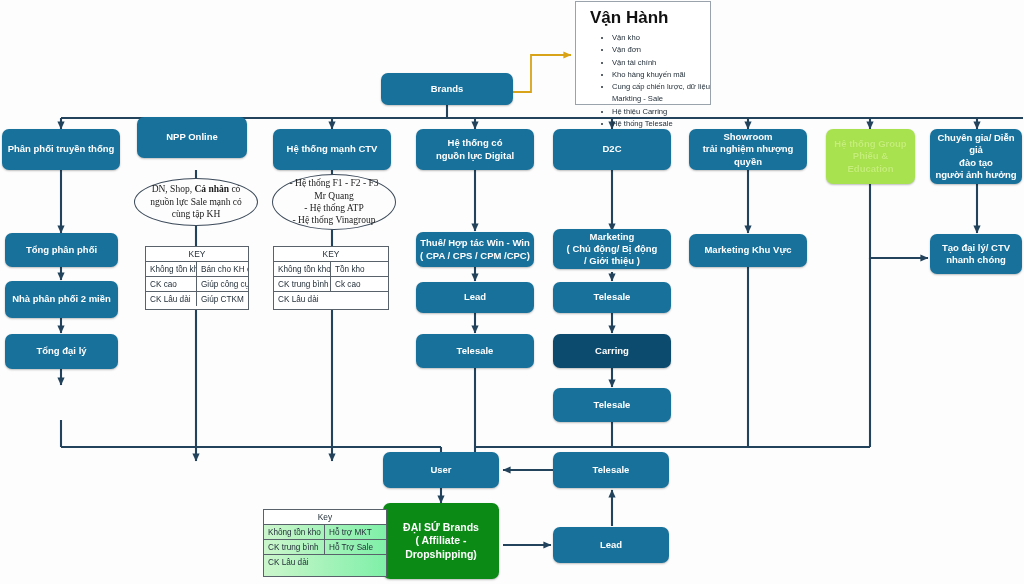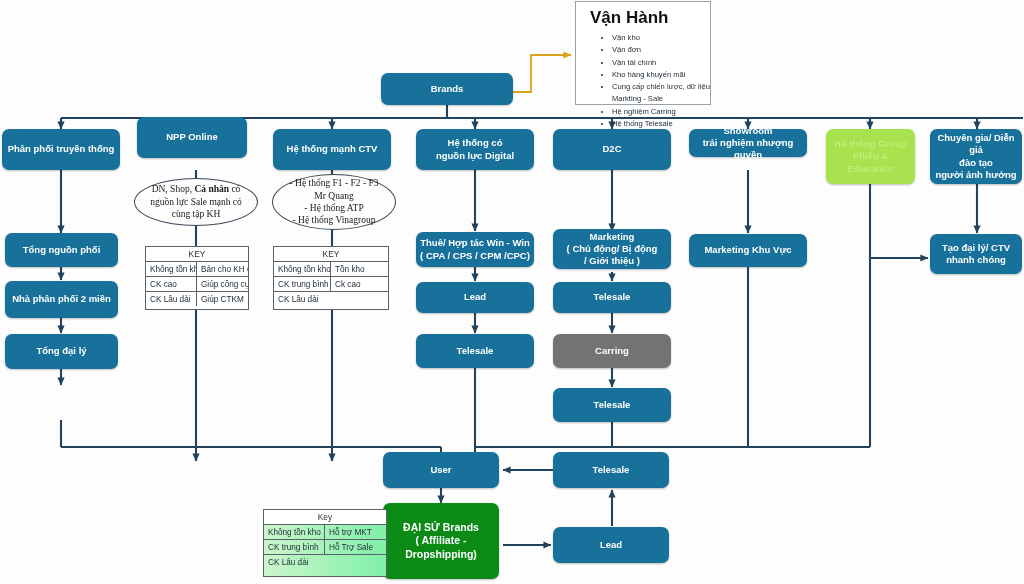--- a/index.html
+++ b/index.html
@@ -169,34 +169,34 @@
   </svg>
 
   <div class="panel" style="left:575px;top:1px;width:136px;height:104px;">
     <h2>Vận Hành</h2>
     <ul>
       <li>Vận kho</li>
       <li>Vận đơn</li>
       <li>Vận tài chính</li>
       <li>Kho hàng khuyến mãi</li>
       <li>Cung cấp chiến lược, dữ liệu Markting - Sale</li>
-      <li>Hệ nghiệm Carring</li>
+      <li>Hệ thiệu Carring</li>
       <li>Hệ thống Telesale</li>
     </ul>
   </div>
 
   <div class="node" style="left: 381px; top: 73px; width: 132px; height: 32px; background: rgb(23, 113, 155);">Brands</div>
 
   <div class="node" style="left: 2px; top: 129px; width: 118px; height: 41px; background: rgb(23, 113, 155);">Phân phối truyền thống</div>
   <div class="node" style="left: 137px; top: 117px; width: 110px; height: 41px; background: rgb(23, 113, 155);">NPP Online</div>
   <div class="node" style="left: 273px; top: 129px; width: 118px; height: 41px; background: rgb(23, 113, 155);">Hệ thống mạnh CTV</div>
   <div class="node" style="left: 416px; top: 129px; width: 118px; height: 41px; white-space: pre-line; background: rgb(23, 113, 155);">Hệ thống có
 nguồn lực Digital</div>
   <div class="node" style="left: 553px; top: 129px; width: 118px; height: 41px; background: rgb(23, 113, 155);">D2C</div>
-  <div class="node" style="left: 689px; top: 129px; width: 118px; height: 28px; white-space: pre-line; background: rgb(23, 113, 155);">Showroom
+  <div class="node" style="left: 689px; top: 129px; width: 118px; height: 41px; white-space: pre-line; background: rgb(23, 113, 155);">Showroom
 trải nghiệm nhượng quyền</div>
   <div class="node" style="left: 930px; top: 129px; width: 92px; height: 55px; white-space: pre-line; background: rgb(23, 113, 155);">Chuyên gia/ Diễn giả
 đào tạo
 người ảnh hưởng</div>
   <div class="node green-lt" style="left: 826px; top: 129px; width: 89px; height: 55px; white-space: pre-line; background: rgb(169, 226, 79);">Hệ thống Group
 Phiếu &amp; Education</div>
 
   <div class="ellipse" style="left:134px;top:178px;width:124px;height:48px;">
     <span>DN, Shop, <b>Cá nhân</b> có nguồn lực Sale mạnh có cùng tập KH</span>
   </div>
@@ -229,34 +229,34 @@
     <div class="krow">
       <div class="kc">CK trung bình</div>
       <div class="kc">Ck cao</div>
     </div>
     <div class="krow">
       <div class="kc blank">CK Lâu dài</div>
       <div class="kc blank"></div>
     </div>
   </div>
 
-  <div class="node" style="left: 5px; top: 233px; width: 113px; height: 34px; background: rgb(23, 113, 155);">Tổng nguồn phối</div>
+  <div class="node" style="left: 5px; top: 233px; width: 113px; height: 34px; background: rgb(23, 113, 155);">Tổng phân phối</div>
   <div class="node" style="left: 5px; top: 281px; width: 113px; height: 37px; background: rgb(23, 113, 155);">Nhà phân phối 2 miền</div>
   <div class="node" style="left: 5px; top: 334px; width: 113px; height: 35px; background: rgb(23, 113, 155);">Tổng đại lý</div>
 
   <div class="node" style="left: 416px; top: 232px; width: 118px; height: 35px; white-space: pre-line; background: rgb(23, 113, 155);">Thuê/ Hợp tác Win - Win
 ( CPA / CPS / CPM /CPC)</div>
   <div class="node" style="left: 416px; top: 282px; width: 118px; height: 31px; background: rgb(23, 113, 155);">Lead</div>
   <div class="node" style="left: 416px; top: 334px; width: 118px; height: 34px; background: rgb(23, 113, 155);">Telesale</div>
 
   <div class="node" style="left: 553px; top: 229px; width: 118px; height: 40px; white-space: pre-line; background: rgb(23, 113, 155);">Marketing
 ( Chủ động/ Bị động
 / Giới thiệu )</div>
   <div class="node" style="left: 553px; top: 282px; width: 118px; height: 31px; background: rgb(23, 113, 155);">Telesale</div>
-  <div class="node" style="left: 553px; top: 334px; width: 118px; height: 34px; background: #737373;">Carring</div>
+  <div class="node" style="left: 553px; top: 334px; width: 118px; height: 34px; background: #0c4a6e;">Carring</div>
   <div class="node" style="left: 553px; top: 388px; width: 118px; height: 34px; background: rgb(23, 113, 155);">Telesale</div>
 
   <div class="node" style="left: 689px; top: 234px; width: 118px; height: 33px; background: rgb(23, 113, 155);">Marketing Khu Vực</div>
 
   <div class="node" style="left: 930px; top: 234px; width: 92px; height: 40px; white-space: pre-line; background: rgb(23, 113, 155);">Tạo đại lý/ CTV
 nhanh chóng</div>
 
   <div class="node" style="left: 383px; top: 452px; width: 116px; height: 36px; background: rgb(23, 113, 155);">User</div>
   <div class="node" style="left: 553px; top: 452px; width: 116px; height: 36px; background: rgb(23, 113, 155);">Telesale</div>
   <div class="node green-dk" style="left: 383px; top: 503px; width: 116px; height: 76px; white-space: pre-line; background: rgb(11, 138, 22);">ĐẠI SỨ Brands

